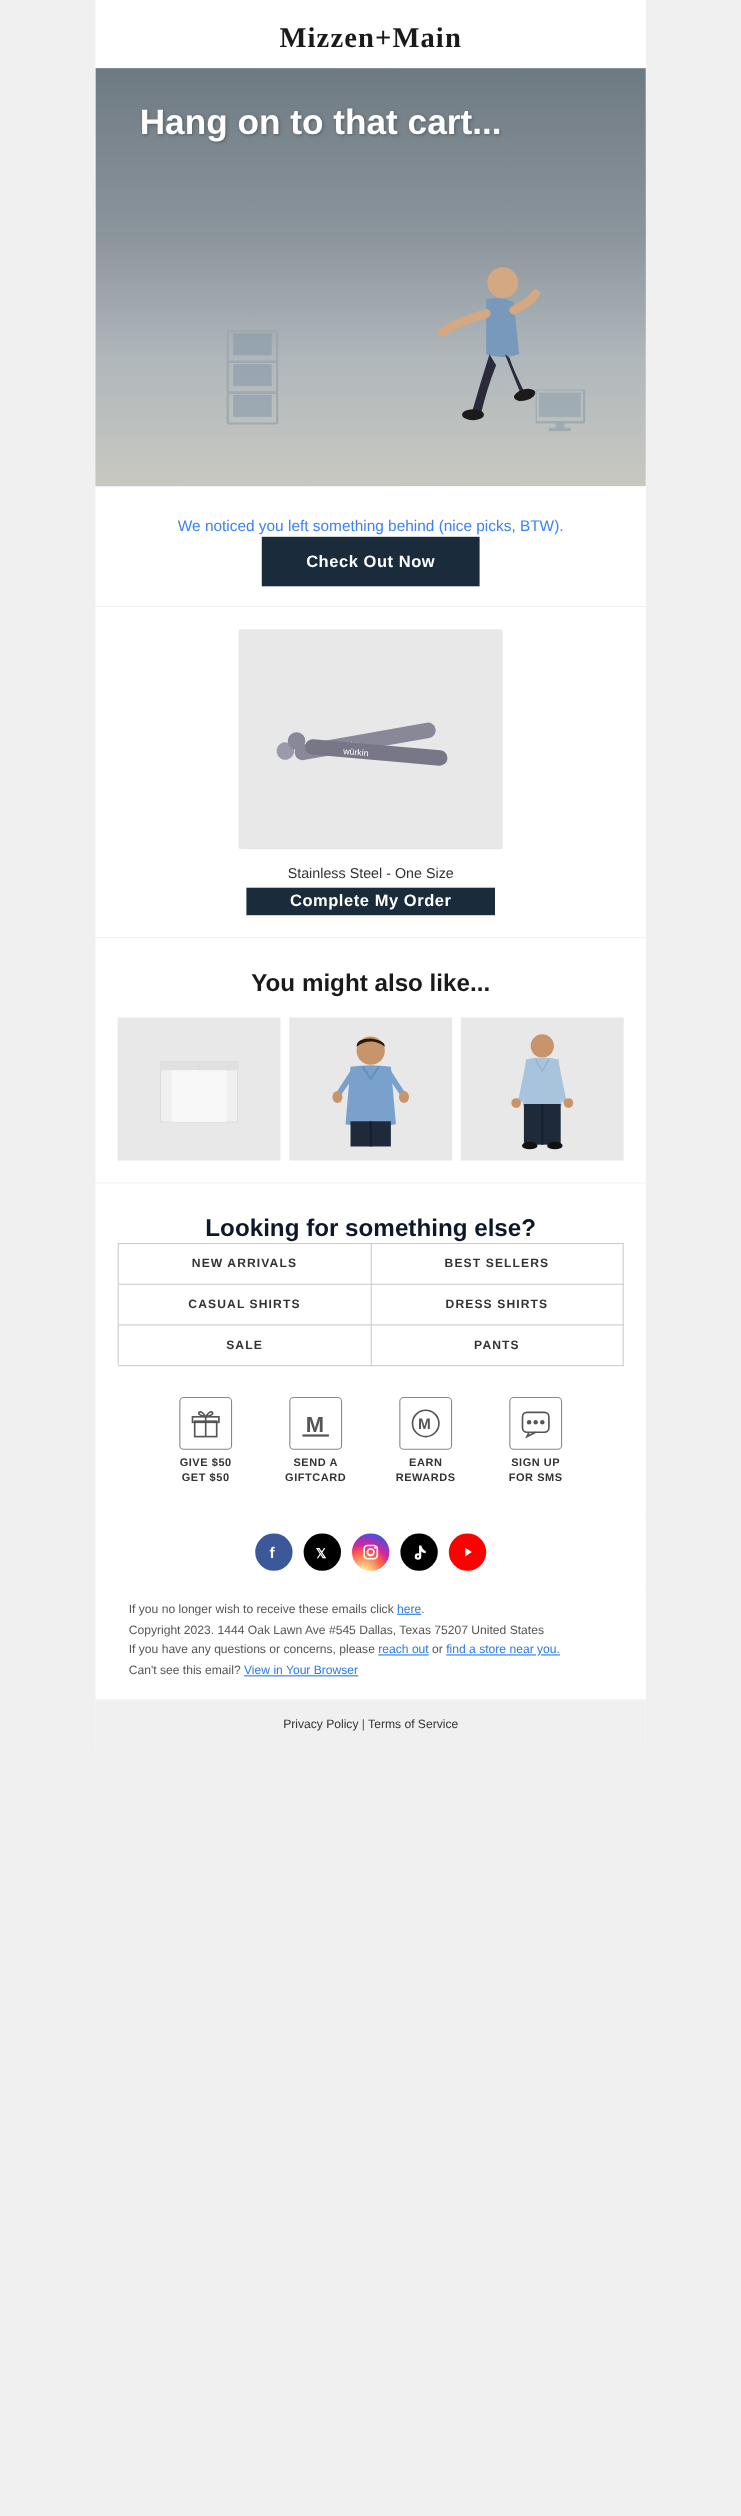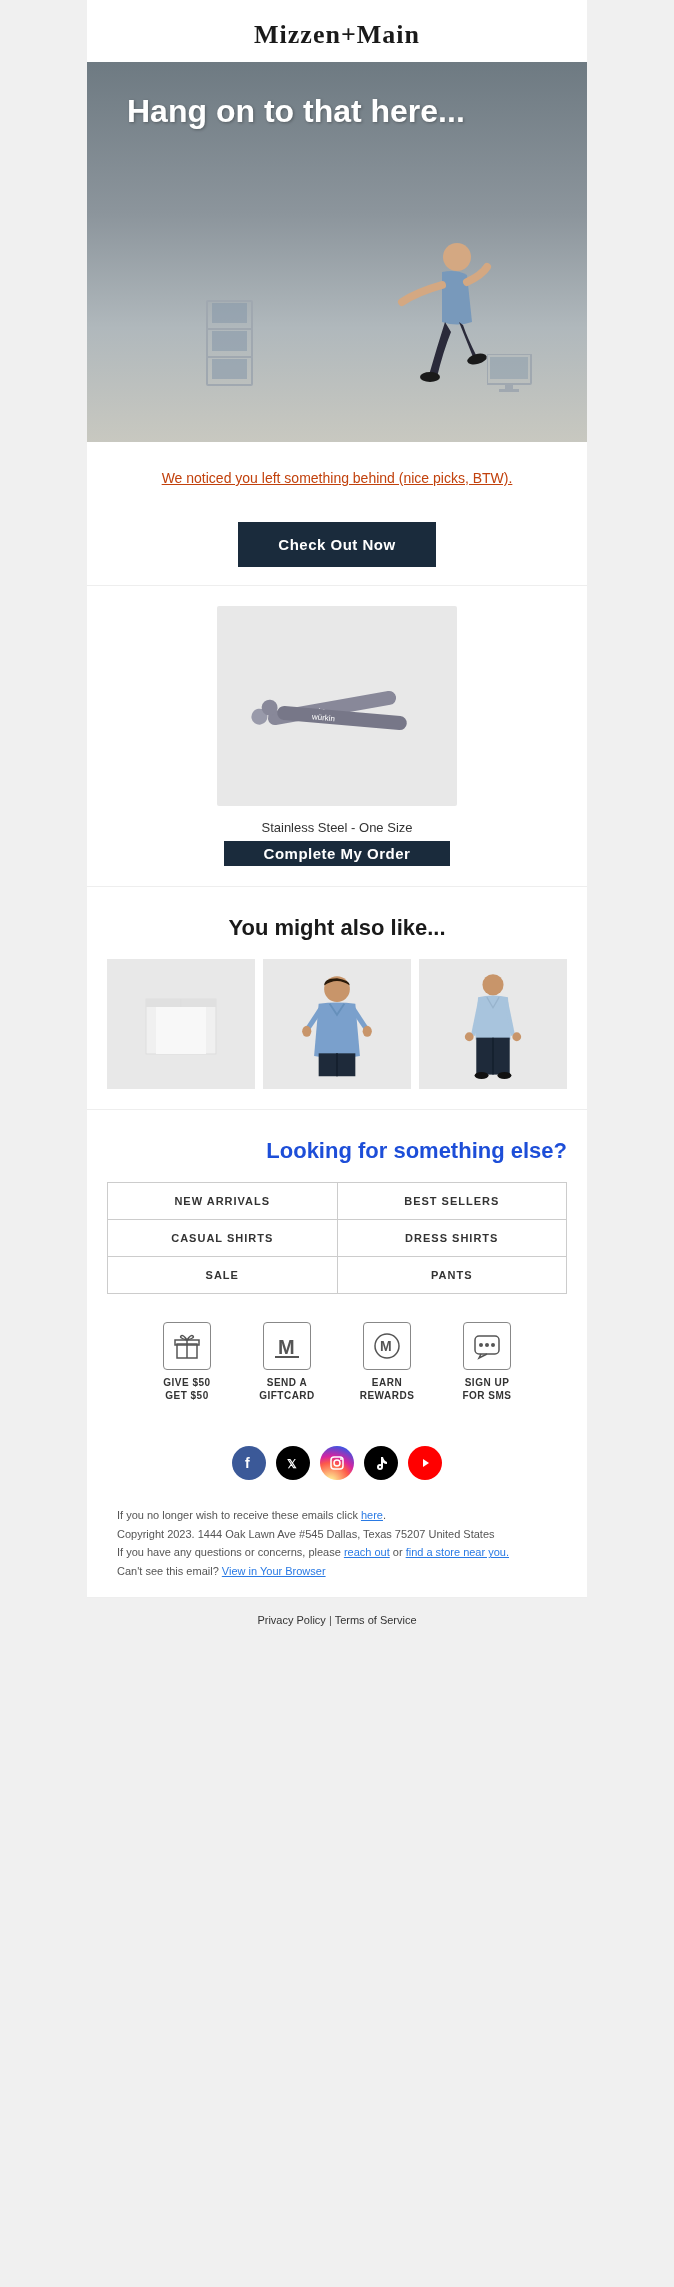--- a/index.html
+++ b/index.html
@@ -59,23 +59,22 @@
     }
 
     
     .intro-section {
       background: #ffffff;
       text-align: center;
       padding: 28px 30px 18px;
     }
     .intro-text {
       font-size: 14px;
-      color: #c2410c;
-      margin-bottom: 36px;
-      text-decoration: underline;
+      color: #3b82f6;
+      margin-bottom: 2px;
     }
     .cta-button {
       display: inline-block;
       background: #1a2b3c;
       color: #ffffff;
       font-size: 15px;
       font-weight: 700;
       letter-spacing: 0.5px;
       padding: 14px 40px;
       text-decoration: none;
@@ -152,23 +151,21 @@
 
     
     .links-section {
       background: #ffffff;
       text-align: center;
       padding: 28px 20px 20px;
     }
     .links-title {
       font-size: 22px;
       font-weight: 700;
-      color: #1d4ed8;
-      margin-bottom: 18px;
-      text-align: right;
+      color: #0f172a;
     }
     .nav-grid {
       display: grid;
       grid-template-columns: 1fr 1fr;
       border-top: 1px solid #cccccc;
       border-left: 1px solid #cccccc;
       margin-bottom: 28px;
     }
     .nav-item {
       padding: 12px 8px;
@@ -316,21 +313,21 @@
         <ellipse cx="90" cy="122" rx="10" ry="5" fill="#1a1a1a" transform="rotate(-15,90,122)"></ellipse>
       </svg>
 
       <svg style="position:absolute;bottom:48px;right:52px;" width="48" height="40" viewBox="0 0 48 40">
         <rect x="0" y="0" width="44" height="30" fill="none" stroke="#a0a8b0" stroke-width="2" rx="1"></rect>
         <rect x="3" y="3" width="38" height="22" fill="#8899aa" opacity="0.5"></rect>
         <rect x="18" y="30" width="8" height="5" fill="#a0a8b0"></rect>
         <rect x="12" y="35" width="20" height="3" fill="#a0a8b0"></rect>
       </svg>
 
-      <div class="hero-text">Hang on to that here...</div>
+      <div class="hero-text">Hang on to that cart...</div>
     </div>
 
     <div class="intro-section">
       <p class="intro-text">We noticed you left something behind (nice picks, BTW).</p>
       <button class="cta-button">Check Out Now</button>
     </div>
 
     <div class="section-divider"></div>
 
     <div class="product-section">

